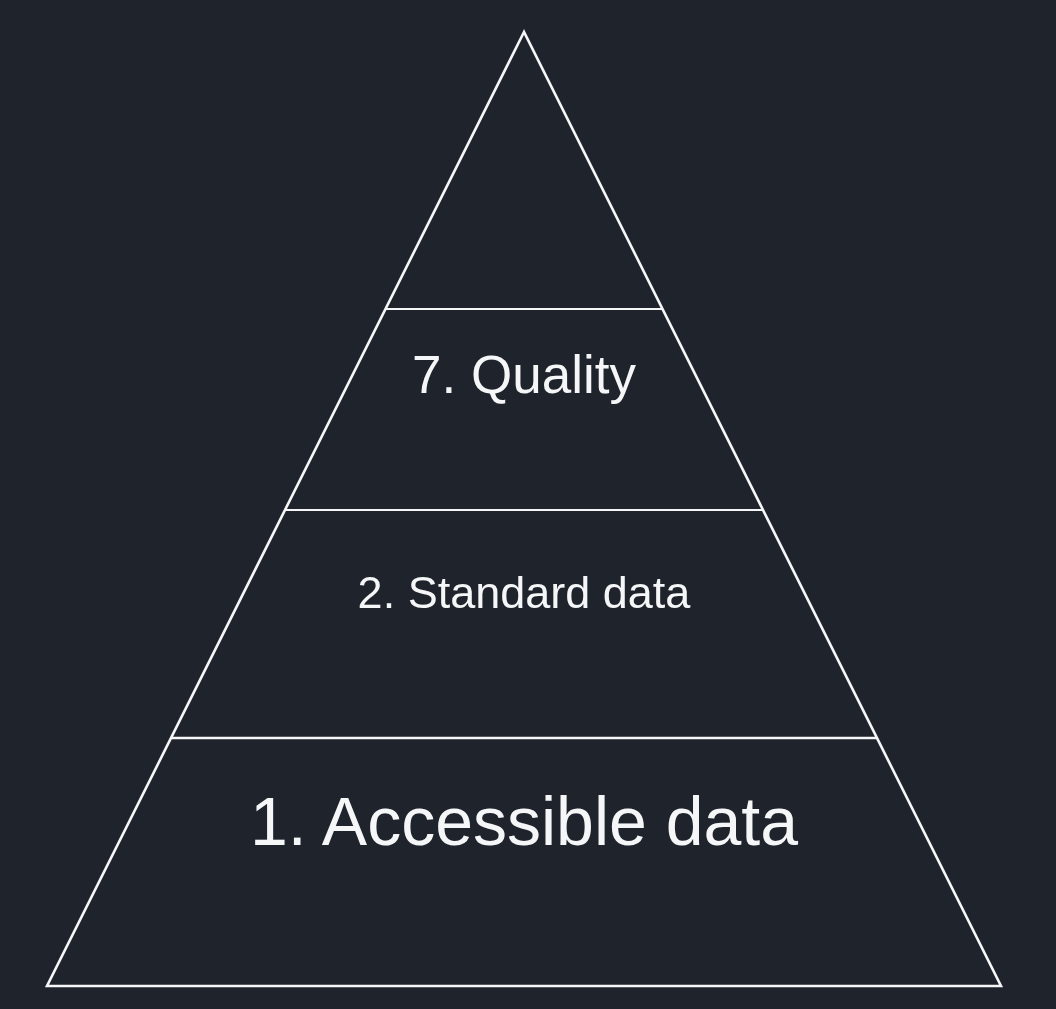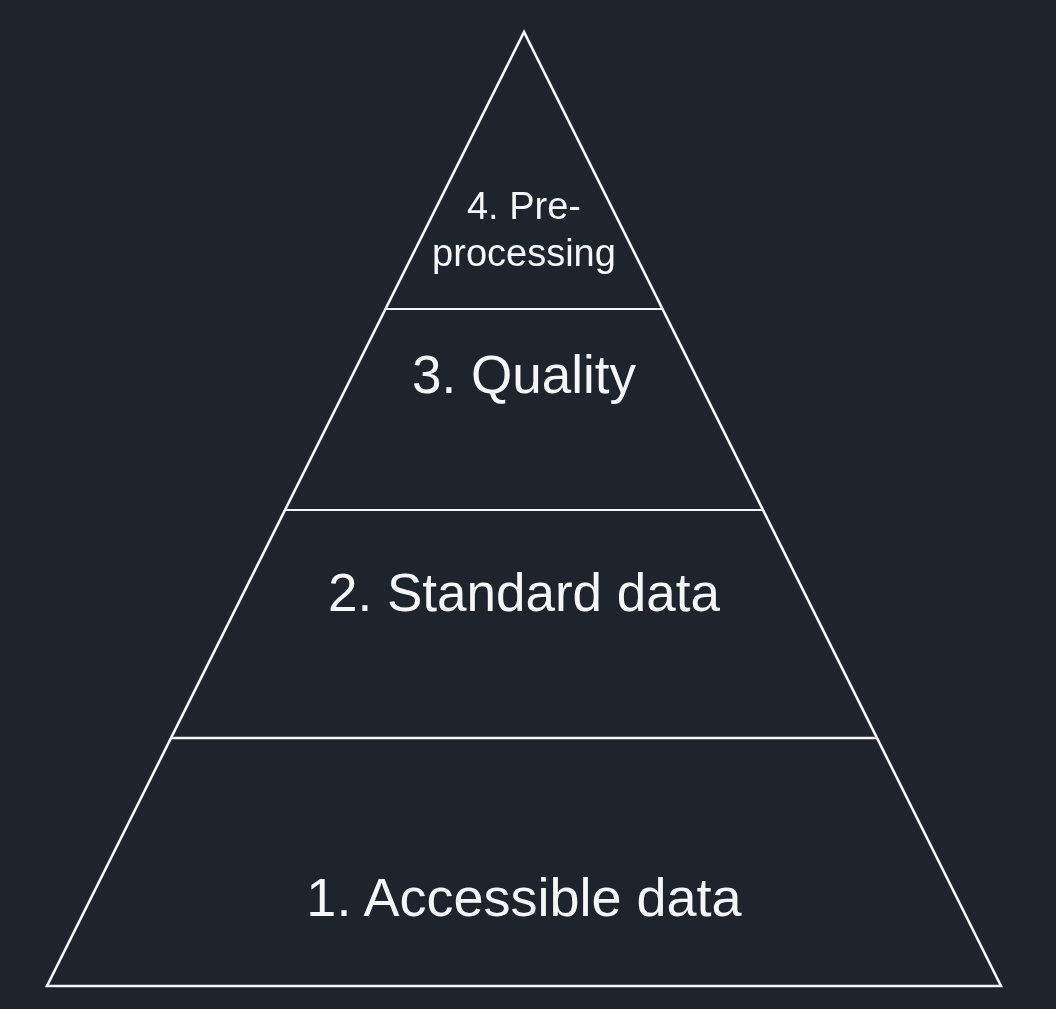--- a/index.html
+++ b/index.html
@@ -32,47 +32,43 @@
     position: absolute;
     left: 524px;
     transform: translateX(-50%);
     color: #f5f6f8;
     text-align: center;
     white-space: nowrap;
     font-weight: 400;
   }
   .lvl4 { top: 183px; font-size: 38px; line-height: 47px; }
   .lvl3 { top: 340px; font-size: 53px; line-height: 69px; }
-  .lvl2 { top: 558px; font-size: 53px; line-height: 69px; }
-  .lvl1 { top: 860px; font-size: 54px; line-height: 74px; }
+  .lvl2 { top: 558px; font-size: 45px; line-height: 69px; }
+  .lvl1 { top: 784px; font-size: 68px; line-height: 74px; }
   .line2:empty { display: none; }
 </style>
 </head>
 <body>
 
 <div id="stage">
 
   <svg id="pyramid-svg" viewBox="0 0 1056 1009" xmlns="http://www.w3.org/2000/svg">
 
     <polygon points="524,32 47,986 1001,986" fill="none" stroke="#f5f6f8" stroke-width="2.6" stroke-linejoin="miter"></polygon>
 
     <line x1="385.5" y1="309" x2="662.5" y2="309" stroke="#f5f6f8" stroke-width="2.2"></line>
 
     <line x1="285" y1="510" x2="763" y2="510" stroke="#f5f6f8" stroke-width="2.2"></line>
 
     <line x1="171" y1="738" x2="877" y2="738" stroke="#f5f6f8" stroke-width="2.4"></line>
   </svg>
 
-  <div class="level-label lvl4">
-    <div>4. Pre-</div>
-    <div class="line2">processing</div>
-  </div>
 
   <div class="level-label lvl3">
-    <div>3. Quality</div>
+    <div>7. Quality</div>
   </div>
 
   <div class="level-label lvl2">
     <div>2. Standard data</div>
   </div>
 
   <div class="level-label lvl1">
     <div>1. Accessible data</div>
 
   </div>

